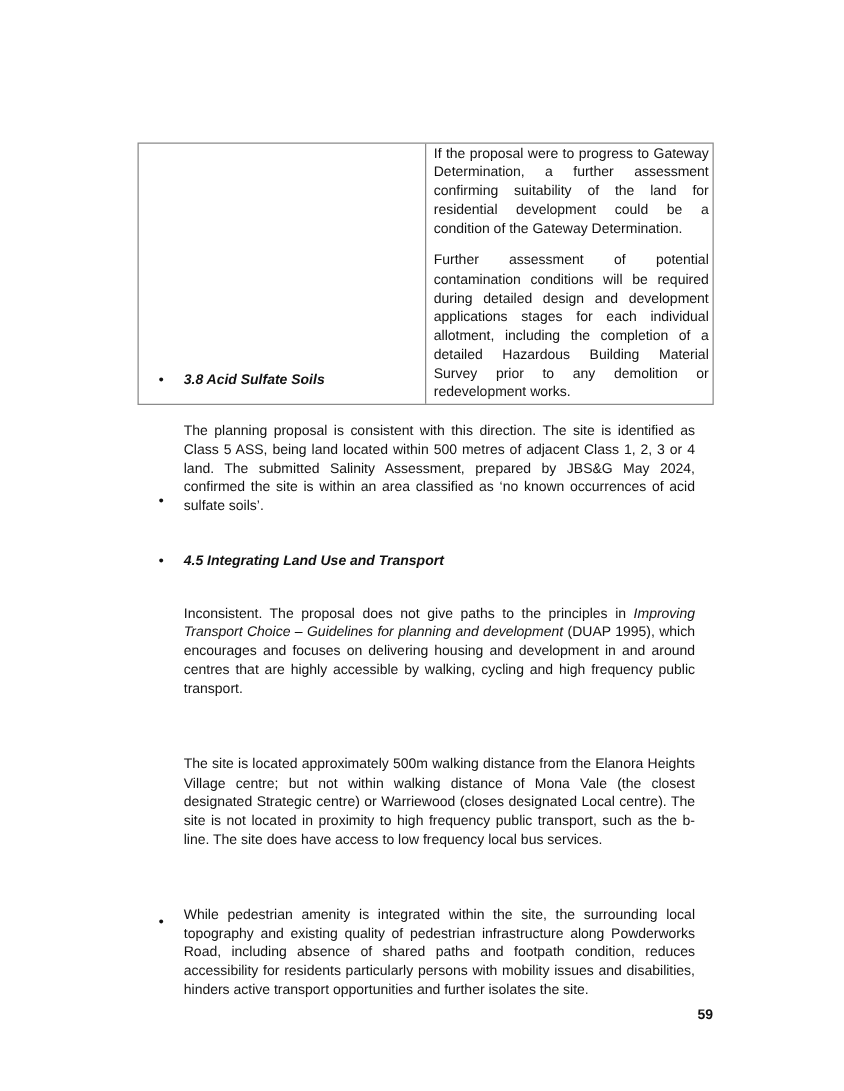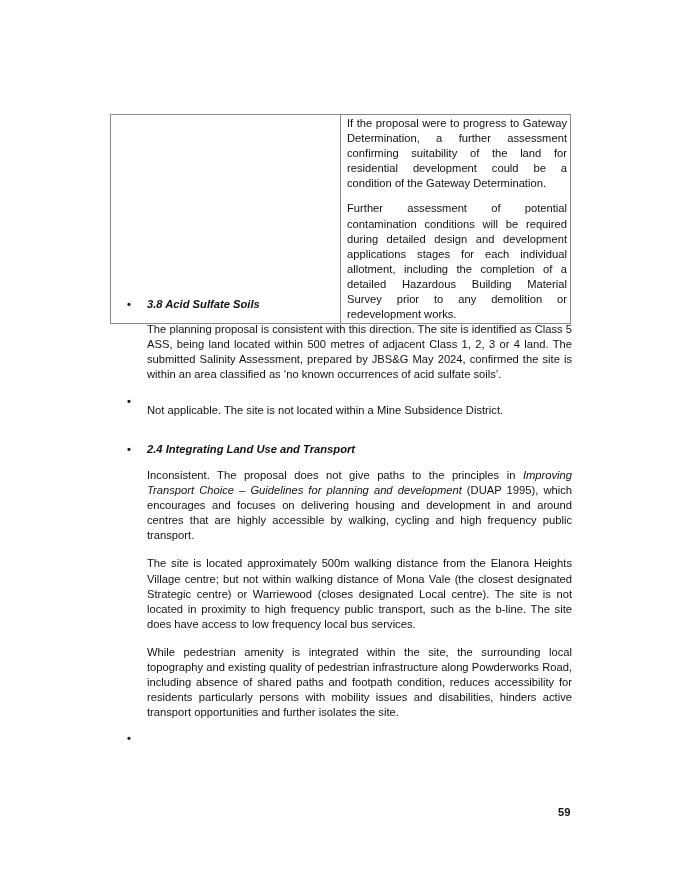--- a/index.html
+++ b/index.html
@@ -13,21 +13,21 @@
          border-right:1px solid #8a8a8a; box-sizing:border-box; }
   .tbl .col-right { position:absolute; left:236px; top:1px; width:220px; }
   .cellp { margin:0; font-size:11.2px; line-height:15.1px; text-align:justify;
            text-align-last:left; }
   .cellp + .cellp { margin-top:10px; }
 
   .bullet-sec { position:absolute; left:127px; width:445px; }
   .bullet-head { position:relative; padding-left:20px; font-size:11.2px; font-weight:bold;
                  font-style:italic; line-height:15px; }
   .bullet-dot { position:absolute; left:0; top:0; font-style:normal; font-weight:bold; }
-  .body-p { margin:0; margin-left:20px; font-size:11.2px; line-height:15.1px;
+  .body-p { margin:16px; margin-left:20px; font-size:11.2px; line-height:15.1px;
             text-align:justify; text-align-last:left; }
   .body-p em { font-style:italic; }
   .gap-head { height:10px; }
   .gap-p { height:10px; }
 
   .page-num { position:absolute; left:558px; top:806px; font-size:11.2px;font-weight:bold; }
 </style>
 </head>
 <body>
 
@@ -48,27 +48,26 @@
     </div>
     <div class="gap-head"></div>
     <p class="body-p">The planning proposal is consistent with this direction. The site is identified as Class 5 ASS, being land located within 500 metres of adjacent Class 1, 2, 3 or 4 land. The submitted Salinity Assessment, prepared by JBS&amp;G May 2024, confirmed the site is within an area classified as ‘no known occurrences of acid sulfate soils’.</p>
   </div>
 
   <div class="bullet-sec" style="top:394px;">
     <div class="bullet-head">
       <span class="bullet-dot">•</span>
     </div>
     <div class="gap-head" style="height:9px;"></div>
-    <p class="body-p">Not applicable. The site is not located within a Mine Subsidence District.</p>
   </div>
 
   <div class="bullet-sec" style="top:442px;">
     <div class="bullet-head">
       <span class="bullet-dot">•</span>
-      <span>2.4 Integrating Land Use and Transport</span>
+      <span>4.5 Integrating Land Use and Transport</span>
     </div>
     <div class="gap-head" style="height:11px;"></div>
     <p class="body-p"><span>Inconsistent. The proposal does not give paths to the principles in </span><em>Improving Transport Choice – Guidelines for planning and development</em><span> (DUAP 1995), which encourages and focuses on delivering housing and development in and around centres that are highly accessible by walking, cycling and high frequency public transport.</span></p>
     <div class="gap-p" style="height:13px;"></div>
     <p class="body-p">The site is located approximately 500m walking distance from the Elanora Heights Village centre; but not within walking distance of Mona Vale (the closest designated Strategic centre) or Warriewood (closes designated Local centre). The site is not located in proximity to high frequency public transport, such as the b-line. The site does have access to low frequency local bus services.</p>
     <div class="gap-p" style="height:13px;"></div>
     <p class="body-p">While pedestrian amenity is integrated within the site, the surrounding local topography and existing quality of pedestrian infrastructure along Powderworks Road, including absence of shared paths and footpath condition, reduces accessibility for residents particularly persons with mobility issues and disabilities, hinders active transport opportunities and further isolates the site.</p>
   </div>
 
   <div class="bullet-sec" style="top:731px;">

